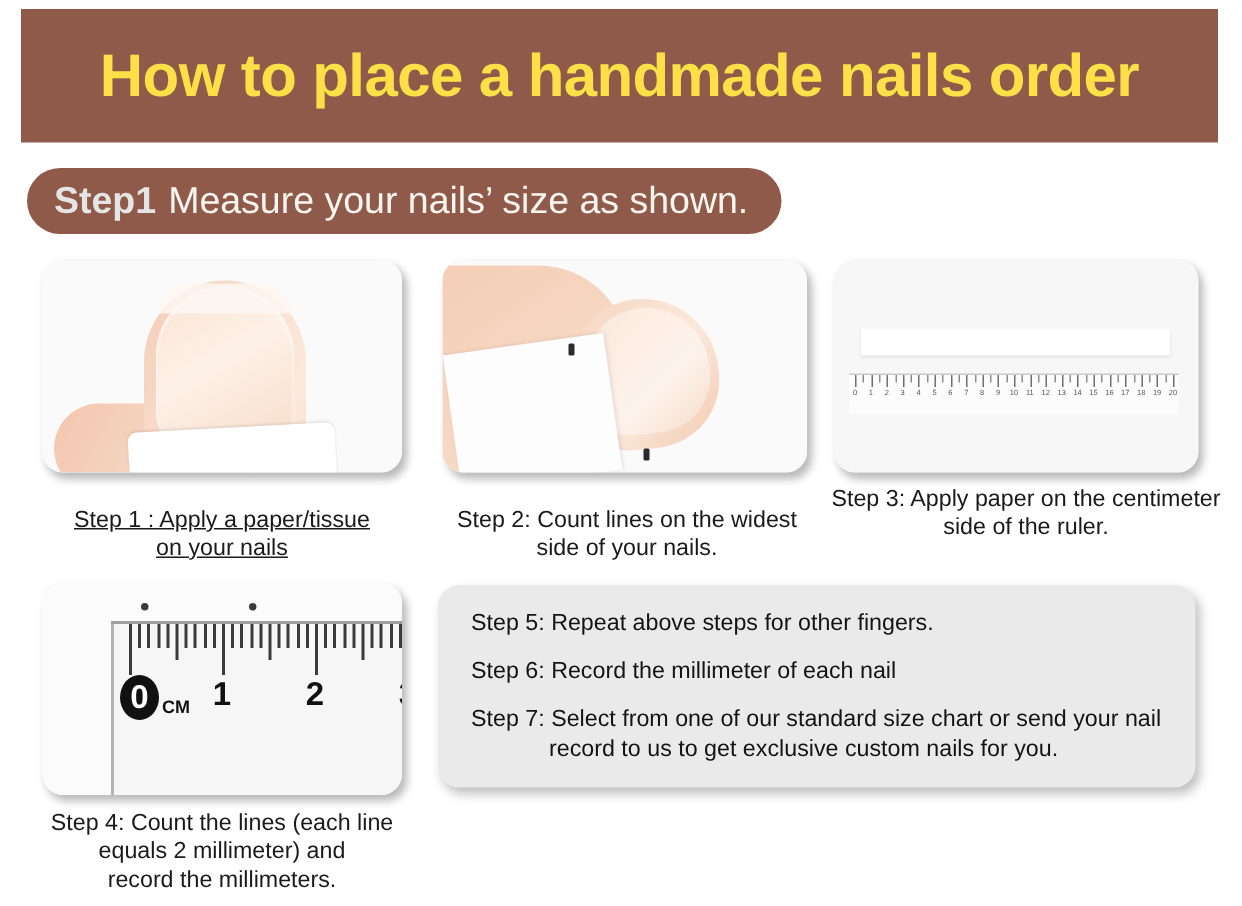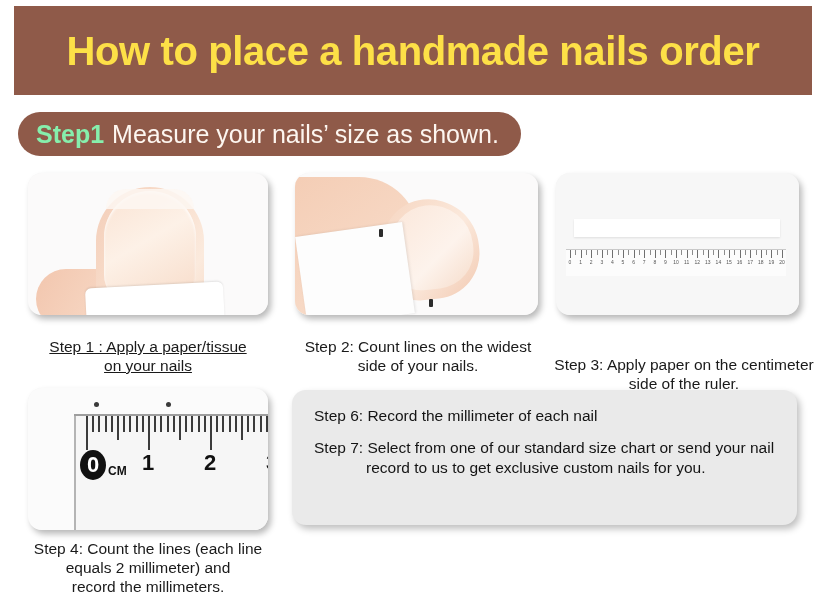--- a/index.html
+++ b/index.html
@@ -45,21 +45,21 @@
     top: 112px;
     height: 44px;
     padding: 0 22px 0 18px;
     background: #8f5a49;
     border-radius: 22px;
     display: flex;
     align-items: center;
     gap: 8px;
   }
   .step1-pill .pill-strong {
-    color: #86efac;
+    color: #e5e5e5;
     font-size: 25px;
     font-weight: bold;
     line-height: 1;
   }
   .step1-pill .pill-text {
     color: #fdf6f0;
     font-size: 25px;
     font-weight: normal;
     line-height: 1;
     white-space: nowrap;
@@ -300,21 +300,21 @@
   
   .caption {
     position: absolute;
     text-align: center;
     font-size: 15.5px;
     line-height: 19px;
     color: #1a1a1a;
   }
   .cap-1 { left: 10px;  top: 337px; width: 276px; text-decoration: underline; }
   .cap-2 { left: 282px; top: 337px; width: 272px; }
-  .cap-3 { left: 548px; top: 355px; width: 272px; }
+  .cap-3 { left: 548px; top: 323px; width: 272px; }
   .cap-4 { left: 8px;   top: 539px; width: 280px; }
   .cap-4 .indent { display: block; }
 
   
   .info-panel {
     position: absolute;
     left: 292px;
     top: 390px;
     width: 505px;
     height: 135px;
@@ -500,19 +500,22 @@
   </div>
 </div>
 <div class="caption cap-4">
   <span>Step 4: Count the lines (each line</span><br>
   <span class="indent">equals 2 millimeter) and</span>
   <span class="indent">record the millimeters.</span>
 </div>
 
 <div class="info-panel">
   <div class="info-line">
+    <span>Step 5: Repeat above steps for other fingers.</span>
+  </div>
+  <div class="info-line">
     <span>Step 6: Record the millimeter of  each nail</span>
   </div>
   <div class="info-line">
     <span>Step 7: Select from one of our standard size chart or send your nail</span>
     <span class="wrap2">record to us to get exclusive custom nails for you.</span>
   </div>
 </div>
 
 </body></html>

